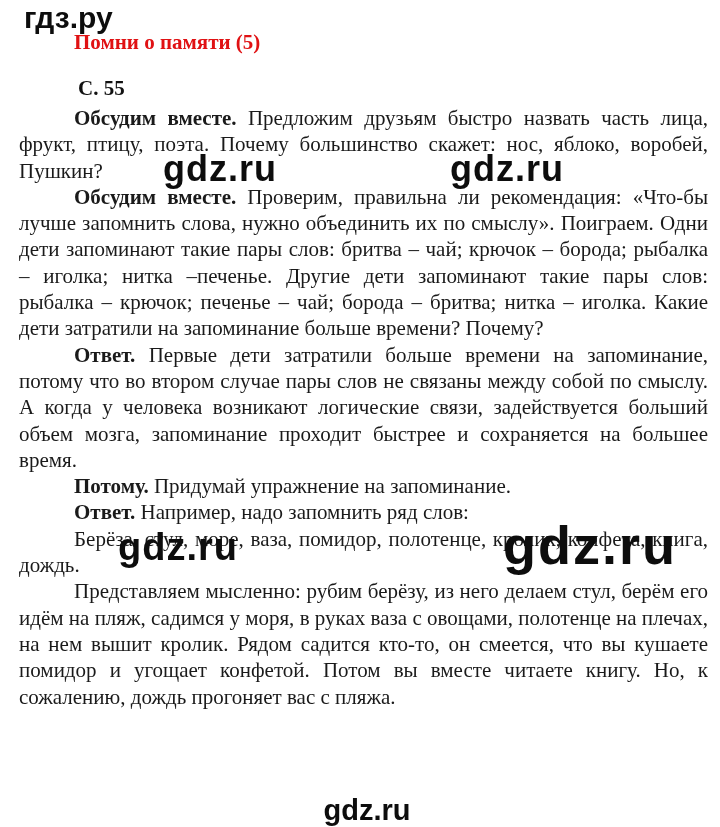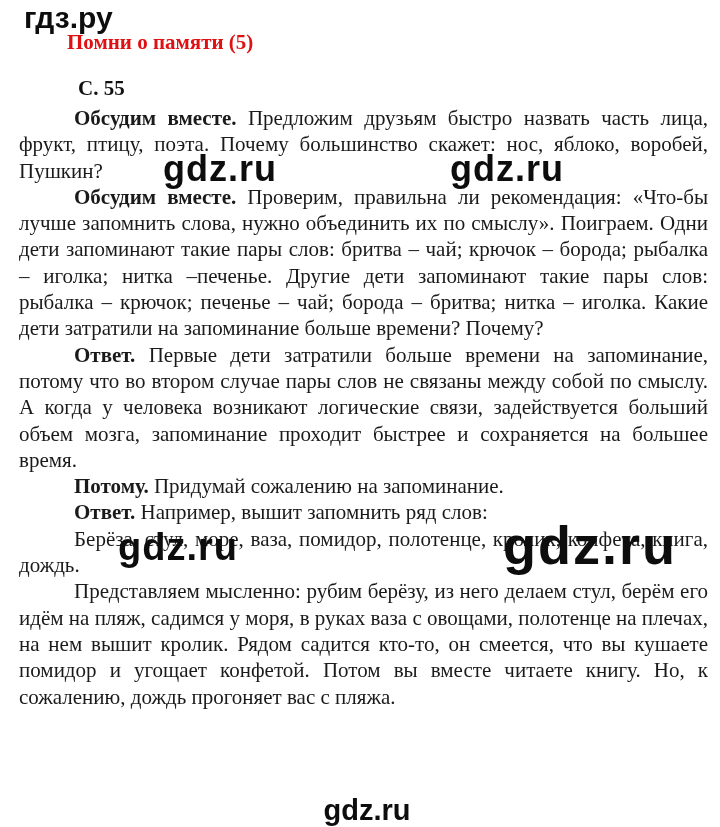--- a/index.html
+++ b/index.html
@@ -13,21 +13,21 @@
   }
   .logo-top{
     position:absolute;top:1px;left:0;width:720px;
     text-align:left;
     font-family:"Liberation Sans", sans-serif;
     font-weight:bold;font-size:30px;line-height:34px;
     color:#0d0d0d;
     padding-left:24px;box-sizing:border-box;
   }
   .title-red{
-    position:absolute;top:30px;left:67px;
+    position:absolute;top:30px;left:74px;
     font-weight:bold;font-size:21px;line-height:24px;
     color:#e01113;
   }
   .page-num{
     position:absolute;top:76px;left:78px;
     font-weight:bold;font-size:21px;line-height:24px;
     color:#111111;
   }
   .body-text{
     position:absolute;top:105px;left:19px;width:689px;
@@ -63,22 +63,22 @@
   <div class="logo-top">гдз.ру</div>
 
   <div class="title-red">Помни о памяти (5)</div>
 
   <div class="page-num">С. 55</div>
 
   <div class="body-text">
     <p><b>Обсудим вместе.</b> <span>Предложим друзьям быстро назвать часть лица, фрукт, птицу, поэта. Почему большинство скажет: нос, яблоко, воробей, Пушкин?</span></p>
     <p><b>Обсудим вместе.</b> <span>Проверим, правильна ли рекомендация: «Что-бы лучше запомнить слова, нужно объединить их по смыслу». Поиграем. Одни дети запоминают такие пары слов: бритва – чай; крючок – борода; рыбалка – иголка; нитка –печенье. Другие дети запоминают такие пары слов: рыбалка – крючок; печенье – чай; борода – бритва; нитка – иголка. Какие дети затратили на запоминание больше времени? Почему?</span></p>
     <p><b>Ответ.</b> <span>Первые дети затратили больше времени на запоминание, потому что во втором случае пары слов не связаны между собой по смыслу. А когда у человека возникают логические связи, задействуется больший объем мозга, запоминание проходит быстрее и сохраняется на большее время.</span></p>
-    <p><b>Потому.</b> <span>Придумай сожалению на запоминание.</span></p>
-    <p><b>Ответ.</b> <span>Например, вышит запомнить ряд слов:</span></p>
+    <p><b>Потому.</b> <span>Придумай упражнение на запоминание.</span></p>
+    <p><b>Ответ.</b> <span>Например, надо запомнить ряд слов:</span></p>
     <p><b></b> <span>Берёза, стул, море, ваза, помидор, полотенце, кролик, конфета, книга, дождь.</span></p>
     <p><b></b> <span>Представляем мысленно: рубим берёзу, из него делаем стул, берём его идём на пляж, садимся у моря, в руках ваза с овощами, полотенце на плечах, на нем вышит кролик. Рядом садится кто-то, он смеется, что вы кушаете помидор и угощает конфетой. Потом вы вместе читаете книгу. Но, к сожалению, дождь прогоняет вас с пляжа.</span></p>
   </div>
 
   <div class="wm wm1">gdz.ru</div>
   <div class="wm wm2">gdz.ru</div>
   <div class="wm wm3">gdz.ru</div>
   <div class="wm wm4">gdz.ru</div>
 
   <div class="logo-bottom">gdz.ru</div>

